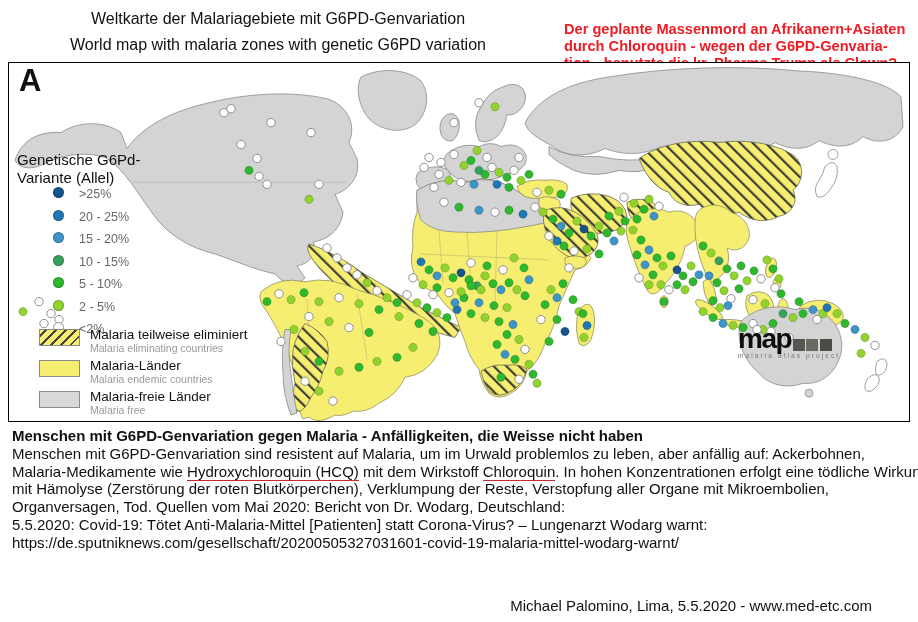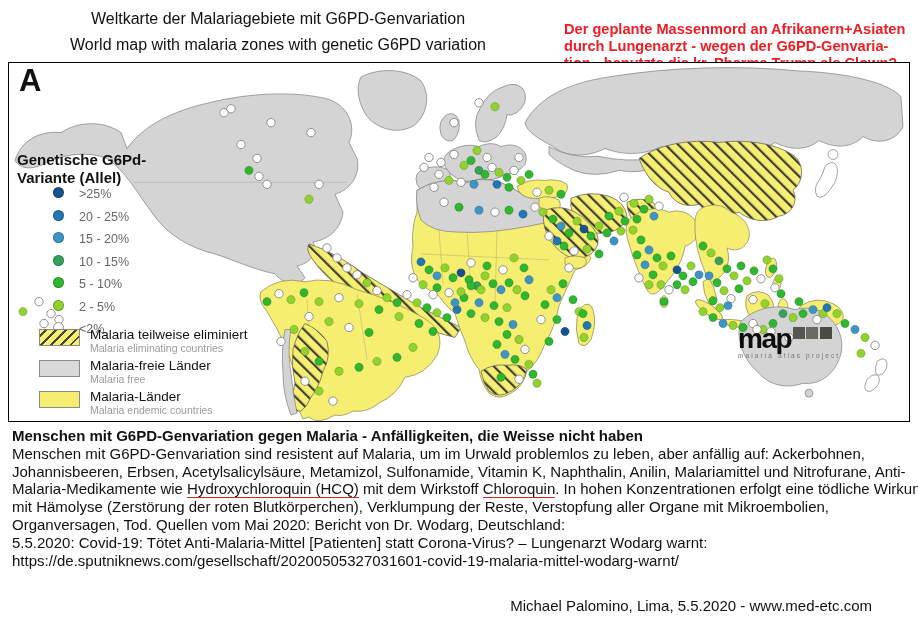--- a/index.html
+++ b/index.html
@@ -7,55 +7,55 @@
     width:918px;height:622px;background:#fff;position:relative;overflow:hidden;
     font-family:"Liberation Sans",sans-serif;color:#000;
   }
   .header{display:flex;height:62px}
   .titles{width:556px;text-align:center;padding-top:6px;font-size:16px;line-height:25.5px;color:#111}
   .rednote{flex:1;padding-top:21px;padding-left:8px;font-weight:bold;font-size:14.6px;line-height:17.2px;color:#ee1c24;white-space:nowrap}
   .map-panel{position:relative;margin:0 8px;height:358px;border:1.6px solid #000;overflow:hidden;background:#fff}
   svg.world{position:absolute;left:0;top:0;width:100%;height:100%}
   .panel-label{position:absolute;left:10px;top:0px;font-size:31px;font-weight:bold;color:#111}
   .allele-legend{position:absolute;left:8px;top:88px}
-  .al-title{font-weight:bold;font-size:15px;line-height:18px;color:#111}
+  .al-title{font-weight:normal;font-size:15px;line-height:18px;color:#111}
   .al-sub{font-weight:bold;font-size:16.5px;color:#8d8d8d;margin:5px 0 6px 18px}
   .al-row{display:flex;margin:0 0 9.5px 36px;height:13px}
   .al-dot{width:11px;height:11px;border-radius:50%;margin-right:15px;box-sizing:border-box;border:1px solid rgba(0,0,0,0.25)}
   .al-label{font-size:12.5px;color:#666}
   .zone-legend{position:absolute;left:30px;top:264px}
   .zl-row{display:flex;margin-bottom:4px}
   .zl-sw{width:41px;height:17px;margin:2px 10px 0 0;border:1px solid #8a8a8a;box-sizing:border-box;flex:none}
   .sw-hatched{background:repeating-linear-gradient(-45deg,#f5ee71 0 5px,#44443c 5px 7px)}
   .sw-endemic{background:#f5ee71}
   .sw-free{background:#d9d9d9}
   .zl-de{font-size:13.5px;color:#111;line-height:15px}
   .zl-en{font-size:10.5px;color:#9a9a9a;line-height:12px}
   .map-logo{position:absolute;left:729px;top:264px}
-  .logo-row{display:flex;align-items:flex-start}
+  .logo-row{display:flex;align-items:flex-end}
   .logo-text{font-size:28px;font-weight:bold;letter-spacing:-1.5px;line-height:24px;color:#0d0d0d}
   .logo-sq{width:12px;height:12px;margin-left:1.5px}
   .logo-sub{font-size:6.5px;letter-spacing:2.1px;color:#777;margin-top:1px;white-space:nowrap}
   .body-text{padding:5px 0 0 12px;font-size:15px;line-height:17.8px;color:#111}
   .body-heading{font-weight:bold;white-space:nowrap}
   .bline{white-space:nowrap}
   .ured{border-bottom:1.5px solid #c52b2b}
   .footer{position:absolute;right:46px;bottom:8px;font-size:15px;color:#111}
 </style>
 </head>
 <body>
 
 <div class="header">
   <div class="titles">
     <div>Weltkarte der Malariagebiete mit G6PD-Genvariation</div>
     <div>World map with malaria zones with genetic G6PD variation</div>
   </div>
   <div class="rednote" style="color: rgb(238, 28, 36);">
       <div>Der geplante Massenmord an Afrikanern+Asiaten</div>
-      <div>durch Lungenarzt - wegen der G6PD-Genvaria-</div>
+      <div>durch Chloroquin - wegen der G6PD-Genvaria-</div>
       <div>tion - benutzte die kr. Pharma Trump als Clown?</div>
     </div>
 </div>
 
 <div class="map-panel">
   <svg class="world" viewBox="0 0 900 360" preserveAspectRatio="none">
     <defs>
       <pattern id="hatch" width="9" height="9" patternUnits="userSpaceOnUse" patternTransform="rotate(-45)">
         <rect width="9" height="9" fill="#f5ee71"></rect>
         <rect x="0" y="0" width="2.2" height="9" fill="#3f3f37"></rect>
@@ -427,51 +427,50 @@
 
   <div class="zone-legend">
       <div class="zl-row">
         <div class="zl-sw sw-hatched"></div>
         <div>
           <div class="zl-de">Malaria teilweise eliminiert</div>
           <div class="zl-en">Malaria eliminating countries</div>
         </div>
       </div>
       <div class="zl-row">
+        <div class="zl-sw sw-endemic"></div>
+        <div>
+          <div class="zl-de">Malaria-Länder</div>
+          <div class="zl-en">Malaria endemic countries</div>
+        </div>
+      </div>
+      <div class="zl-row">
         <div class="zl-sw sw-free"></div>
         <div>
           <div class="zl-de">Malaria-freie Länder</div>
           <div class="zl-en">Malaria free</div>
-        </div>
-      </div>
-      <div class="zl-row">
-        <div class="zl-sw sw-endemic"></div>
-        <div>
-          <div class="zl-de">Malaria-Länder</div>
-          <div class="zl-en">Malaria endemic countries</div>
         </div>
       </div>
     </div>
 
   <div class="map-logo">
     <div class="logo-row">
       <span class="logo-text">map</span>
       <span class="logo-sq" style="background:#565650"></span>
       <span class="logo-sq" style="background:#6a6a62"></span>
       <span class="logo-sq" style="background:#4c4c46"></span>
     </div>
     <div class="logo-sub">malaria atlas project</div>
   </div>
 </div>
 
 <div class="body-text">
   <div class="body-heading">Menschen mit G6PD-Genvariation gegen Malaria - Anfälligkeiten, die Weisse nicht haben</div>
   <div>
       <div class="bline"><span>Menschen mit G6PD-Genvariation sind resistent auf Malaria, um im Urwald problemlos zu leben, aber anfällig auf: Ackerbohnen,</span></div>
-      <div class="bline"><span>Johannisbeeren, Erbsen, Acetylsalicylsäure, Metamizol, Sulfonamide, Vitamin K, Naphthalin, Anilin, Malariamittel und Nitrofurane, Anti-</span></div>
       <div class="bline"><span>Malaria-Medikamente wie </span><span class="ured">Hydroxychloroquin (HCQ)</span><span> mit dem Wirkstoff </span><span class="ured">Chloroquin</span><span>. In hohen Konzentrationen erfolgt eine tödliche Wirkung</span></div>
       <div class="bline"><span>mit Hämolyse (Zerstörung der roten Blutkörperchen), Verklumpung der Reste, Verstopfung aller Organe mit Mikroembolien,</span></div>
       <div class="bline"><span>Organversagen, Tod. Quellen vom Mai 2020: Bericht von Dr. Wodarg, Deutschland:</span></div>
       <div class="bline"><span>5.5.2020: Covid-19: Tötet Anti-Malaria-Mittel [Patienten] statt Corona-Virus? – Lungenarzt Wodarg warnt:</span></div>
       <div class="bline"><span>https://de.sputniknews.com/gesellschaft/20200505327031601-covid-19-malaria-mittel-wodarg-warnt/</span></div>
     </div>
 </div>
 
 <div class="footer">Michael Palomino, Lima, 5.5.2020 - www.med-etc.com</div>
 

